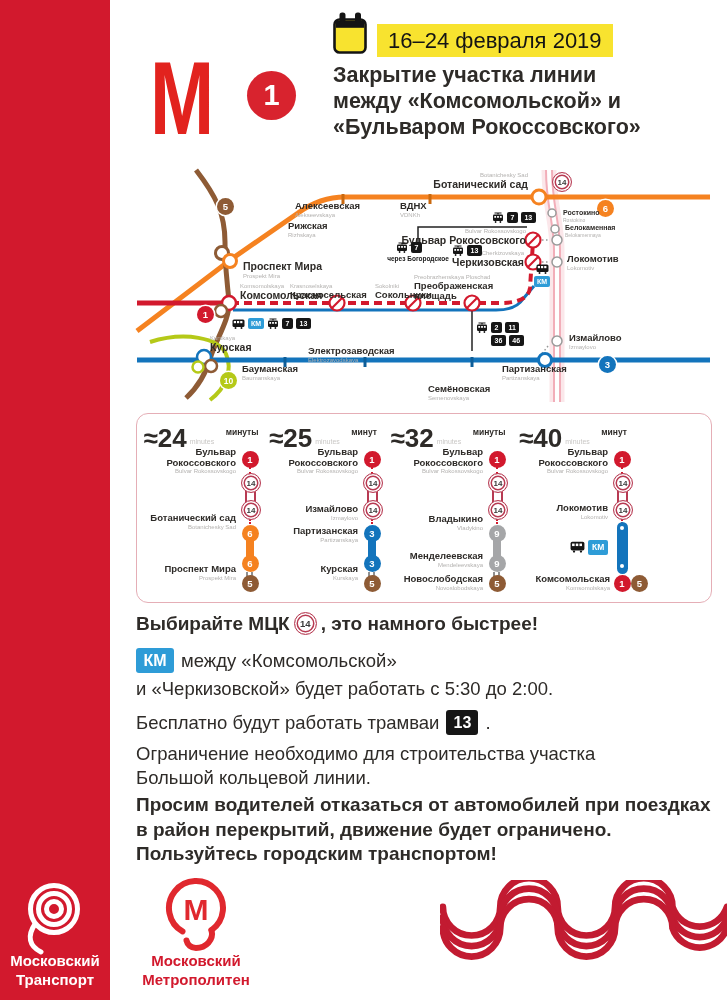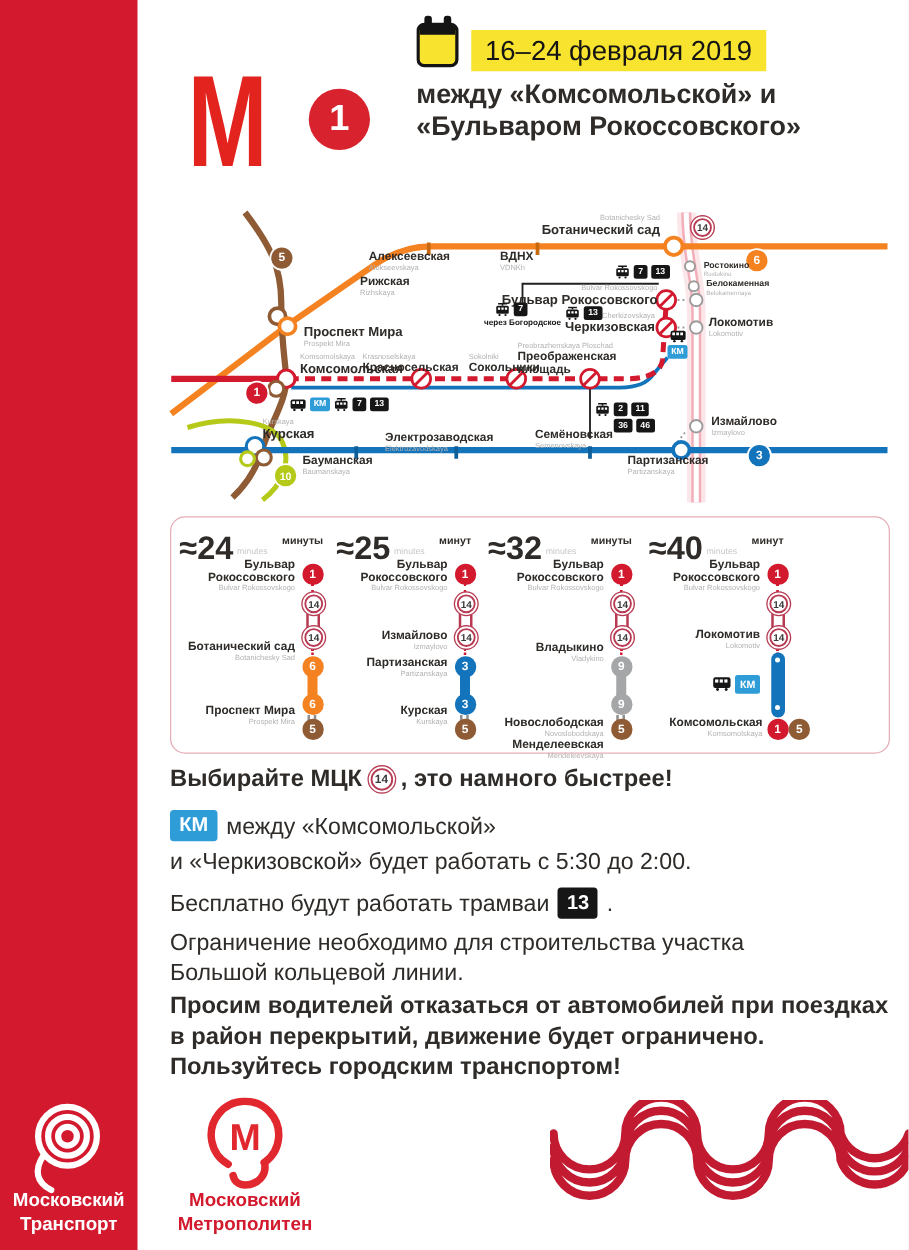--- a/index.html
+++ b/index.html
@@ -82,20 +82,21 @@
   <svg class="abs" style="left:333px;top:12px;" width="35" height="43" viewBox="0 0 35 43">
     <rect x="1.5" y="7.5" width="31" height="33" rx="5" fill="#F8E32F" stroke="#141414" stroke-width="2.6"></rect>
     <rect x="2.8" y="8.8" width="28.4" height="7" fill="#141414"></rect>
     <rect x="6.5" y="0.5" width="6" height="10" rx="2.6" fill="#141414"></rect>
     <rect x="22" y="0.5" width="6" height="10" rx="2.6" fill="#141414"></rect>
   </svg>
   <div class="dates">16–24 февраля 2019</div>
   <div class="mlogo">М</div>
   <div class="circle1">1</div>
   <div class="title">
+    <span>Закрытие участка линии</span>
     <span>между «Комсомольской» и</span>
     <span>«Бульваром Рокоссовского»</span>
   </div>
 
   <svg class="abs" style="left:0;top:0;" width="727" height="1000" viewBox="0 0 727 1000">
 
     <path d="M549,170 C549,205 557,222 557,250 L557,402" stroke="#FBE7EA" stroke-width="15" fill="none"></path>
     <path d="M549,170 C549,205 557,222 557,250 L557,402" stroke="#F2AEB9" stroke-width="8" fill="none"></path>
     <path d="M549,170 C549,205 557,222 557,250 L557,402" stroke="#FFFFFF" stroke-width="4" fill="none"></path>
 
@@ -226,21 +227,21 @@
     <div class="ru lg">Курская</div>
   </div>
   <div class="lb ctr" style="left:242px;top:364px;width:88px;">
     <div class="ru">Бауманская</div>
     <div class="en">Baumanskaya</div>
   </div>
   <div class="lb ctr" style="left:308px;top:346px;width:116px;">
     <div class="ru">Электрозаводская</div>
     <div class="en">Elektrozavodskaya</div>
   </div>
-  <div class="lb ctr" style="left:428px;top:343px;width:90px;">
+  <div class="lb ctr" style="left:428px;top:384px;width:90px;">
     <div class="ru">Семёновская</div>
     <div class="en">Semenovskaya</div>
   </div>
   <div class="lb ctr" style="left:502px;top:364px;width:88px;">
     <div class="ru">Партизанская</div>
     <div class="en">Partizanskaya</div>
   </div>
 
   <div class="grp" style="left:492px;top:212px;">
     <svg class="tram" width="12" height="11" viewBox="0 0 12 11">
@@ -419,21 +420,21 @@
     </div>
     <div class="tlabel" style="top:34px;">
       <div class="ru">Бульвар</div>
       <div class="ru">Рокоссовского</div>
       <div class="en">Bulvar Rokossovskogo</div>
     </div>
     <div class="tlabel" style="top:101px;">
       <div class="ru">Владыкино</div>
       <div class="en">Vladykino</div>
     </div>
-    <div class="tlabel" style="top:138px;margin-top:40px;">
+    <div class="tlabel" style="top:138px;">
       <div class="ru">Менделеевская</div>
       <div class="en">Mendeleevskaya</div>
     </div>
     <div class="tlabel" style="top:161px;">
       <div class="ru">Новослободская</div>
       <div class="en">Novoslobodskaya</div>
     </div>
     <div class="dots" style="top:54px;height:7px;"></div>
     <div class="mseg"></div>
     <div class="dots" style="top:106px;height:9px;"></div>

